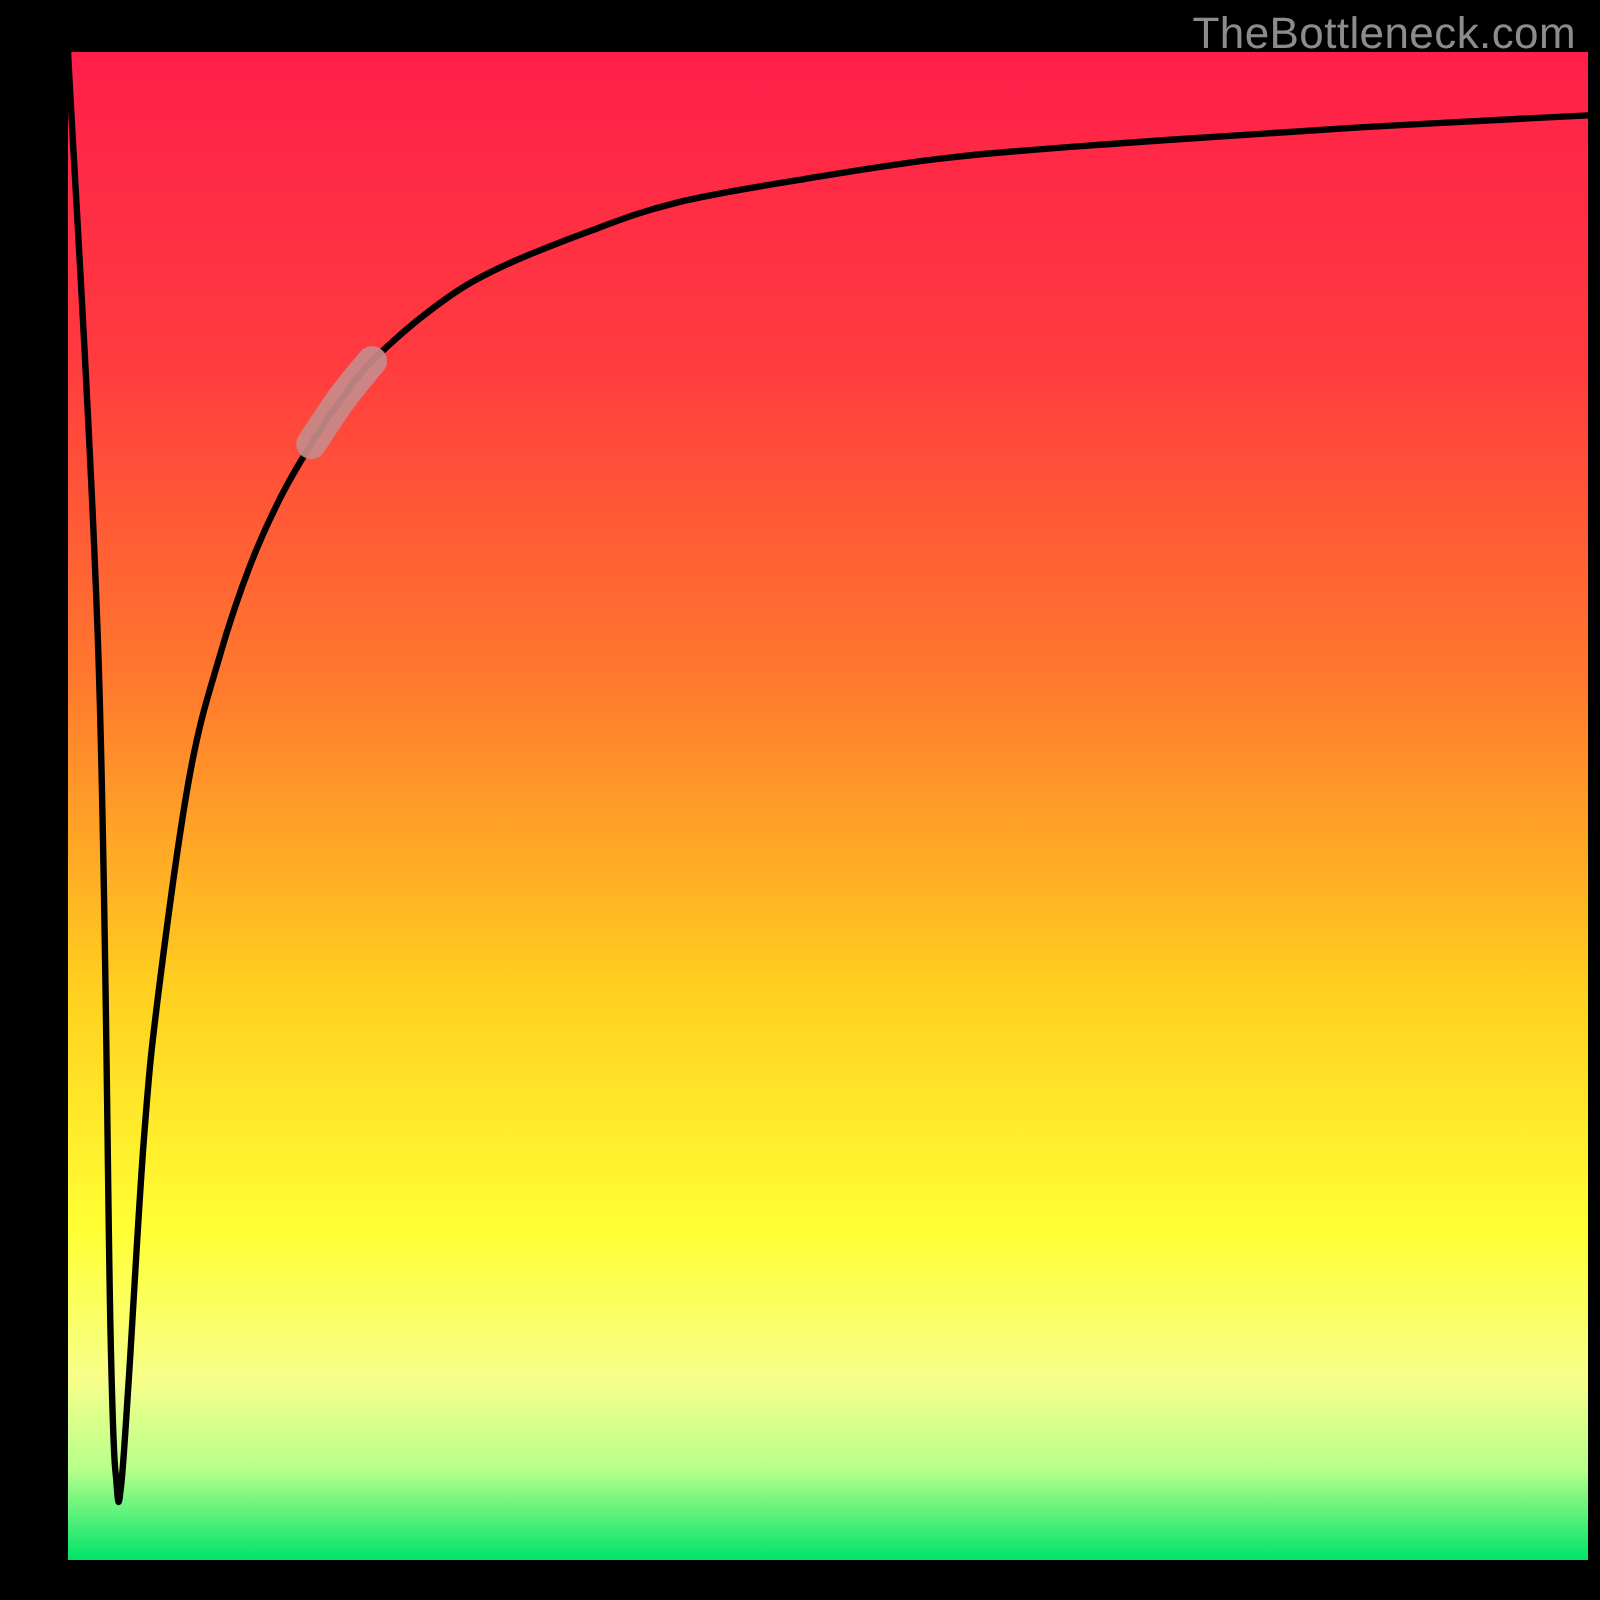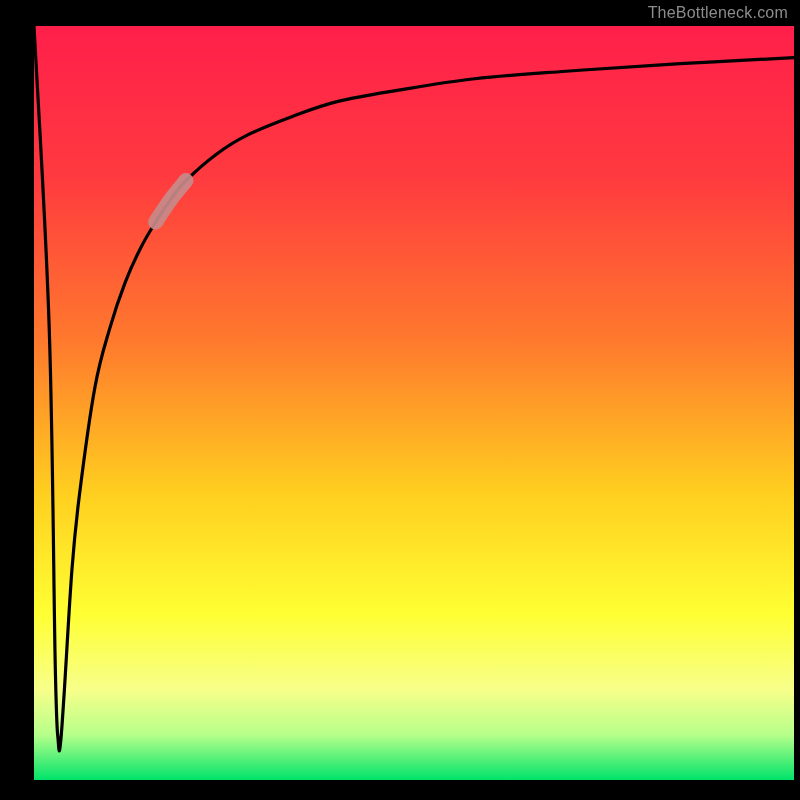--- a/index.html
+++ b/index.html
@@ -21,21 +21,21 @@
     inset: 0;
     width: 800px;
     height: 800px;
     display: block;
   }
   .attribution {
     position: absolute;
     top: 4px;
     right: 12px;
     color: #8c8c8c;
-    font-size: 16px;
+    font-size: 22px;
     letter-spacing: 0.2px;
     font-weight: 400;
     user-select: text;
   }
 </style>
 </head>
 <body>
 
 <div class="chart-wrap">
   <svg class="chart" viewBox="0 0 800 800">

